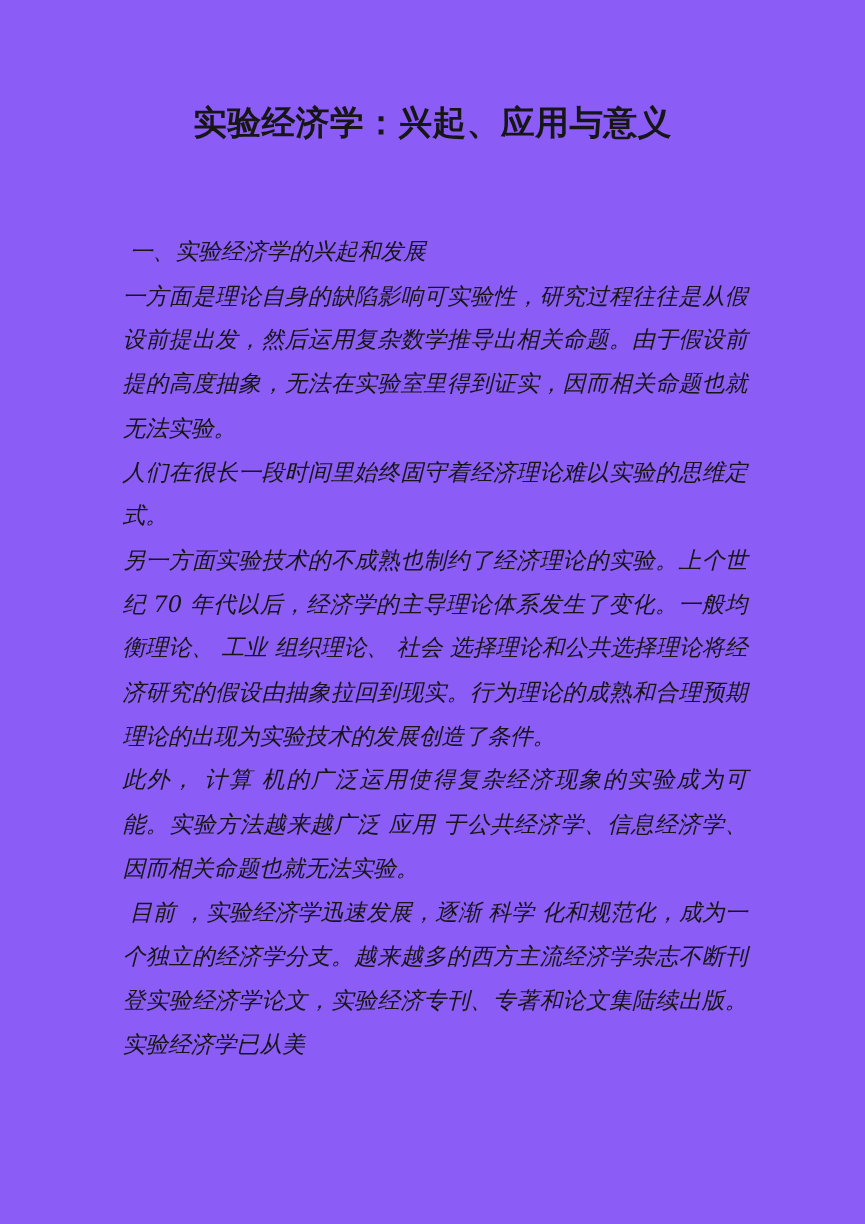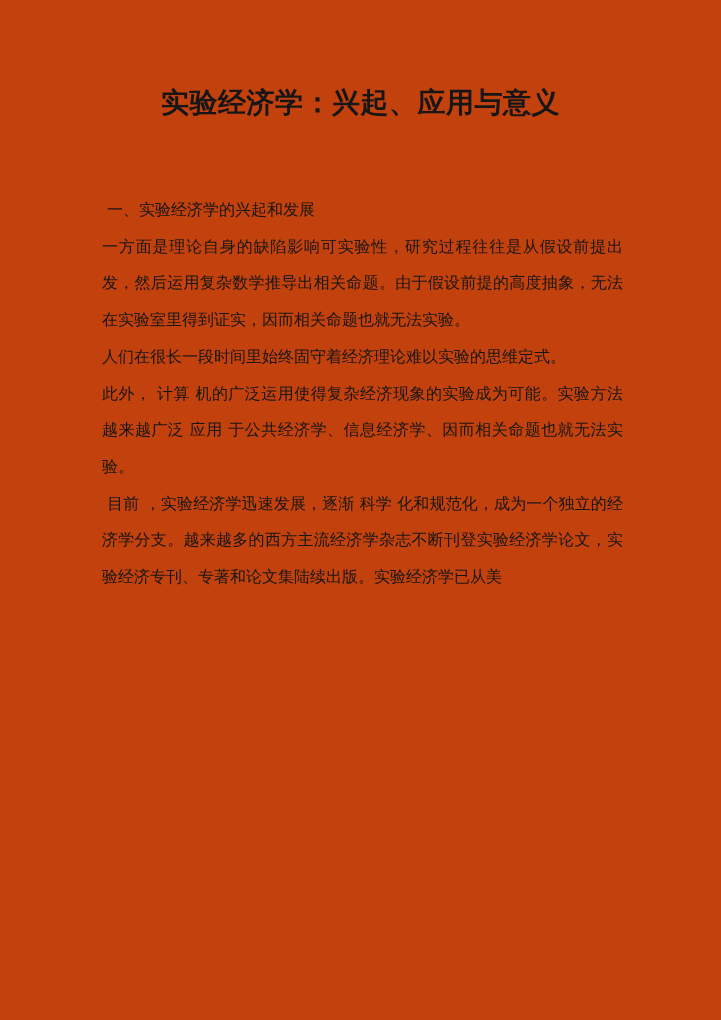--- a/index.html
+++ b/index.html
@@ -4,21 +4,21 @@
 <style>
   html, body {
     margin: 0;
     padding: 0;
     background: #ffffff;
   }
   .page {
     position: relative;
     width: 721px;
     height: 1020px;
-    background: #c2410c;
+    background: #8b5cf6;
     overflow: hidden;
     font-family: "DejaVu Serif", "Liberation Serif", serif;
     color: #161616;
   }
   .doc-title {
     position: absolute;
     top: 84px;
     left: 0;
     width: 100%;
     margin: 0;
@@ -26,39 +26,41 @@
     font-size: 28px;
     font-weight: bold;
     letter-spacing: 0.5px;
     white-space: pre;
   }
   .doc-body {
     position: absolute;
     top: 192px;
     left: 102px;
     width: 521px;
-    font-size: 16px;
+    font-size: 19px;
     line-height: 36.7px;
     text-align: justify;
+    font-style: italic;
   }
   .doc-body p {
     margin: 0;
     white-space: pre-wrap;
     word-break: break-all;
   }
   .section-heading {
     text-align: left;
   }
 </style>
 </head>
 <body>
 
 <div class="page">
   <h1 class="doc-title">实验经济学：兴起、应用与意义</h1>
 
   <div class="doc-body">
     <p class="section-heading"> 一、实验经济学的兴起和发展</p>
     <p>一方面是理论自身的缺陷影响可实验性，研究过程往往是从假设前提出发，然后运用复杂数学推导出相关命题。由于假设前提的高度抽象，无法在实验室里得到证实，因而相关命题也就无法实验。</p>
     <p>人们在很长一段时间里始终固守着经济理论难以实验的思维定式。</p>
+    <p>另一方面实验技术的不成熟也制约了经济理论的实验。上个世纪 70 年代以后，经济学的主导理论体系发生了变化。一般均衡理论、 工业 组织理论、 社会 选择理论和公共选择理论将经济研究的假设由抽象拉回到现实。行为理论的成熟和合理预期理论的出现为实验技术的发展创造了条件。</p>
     <p>此外， 计算 机的广泛运用使得复杂经济现象的实验成为可能。实验方法越来越广泛 应用 于公共经济学、信息经济学、因而相关命题也就无法实验。</p>
     <p> 目前 ，实验经济学迅速发展，逐渐 科学 化和规范化，成为一个独立的经济学分支。越来越多的西方主流经济学杂志不断刊登实验经济学论文，实验经济专刊、专著和论文集陆续出版。实验经济学已从美</p>
   </div>
 </div>
 
 </body></html>

